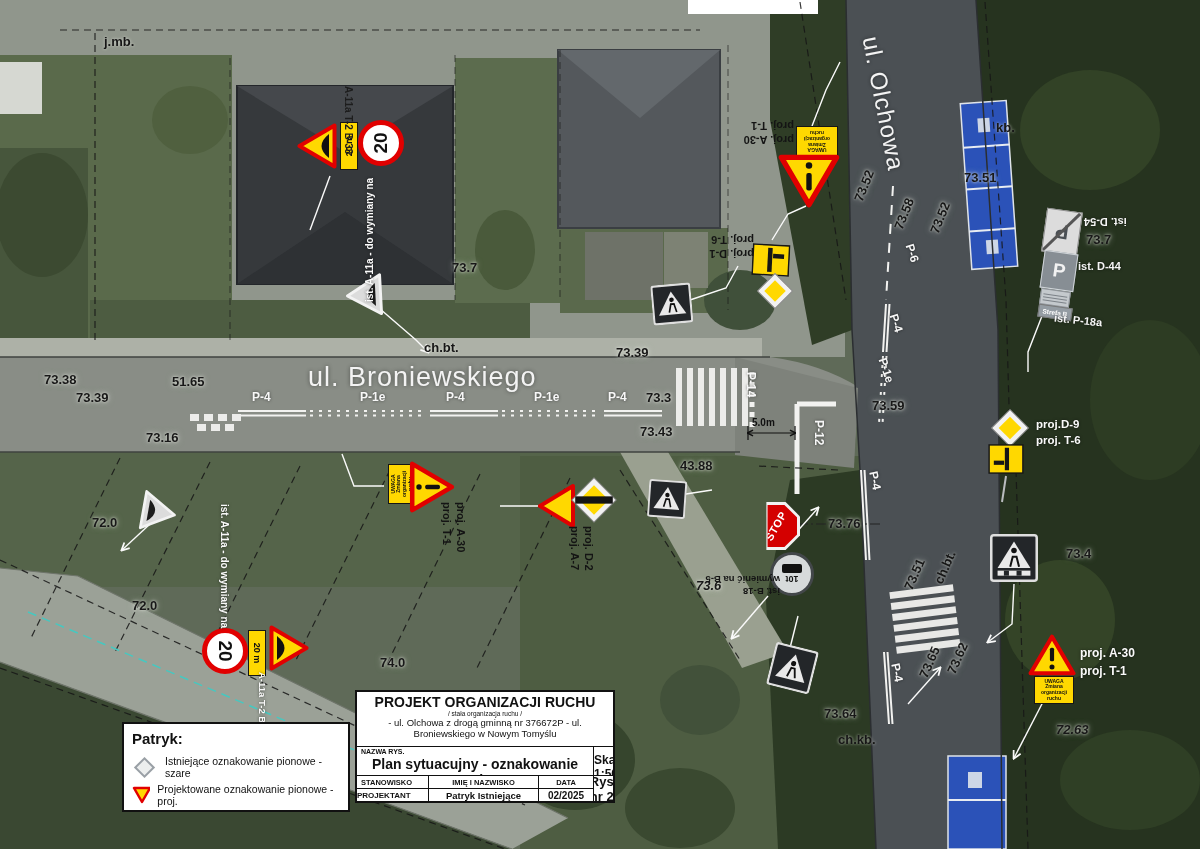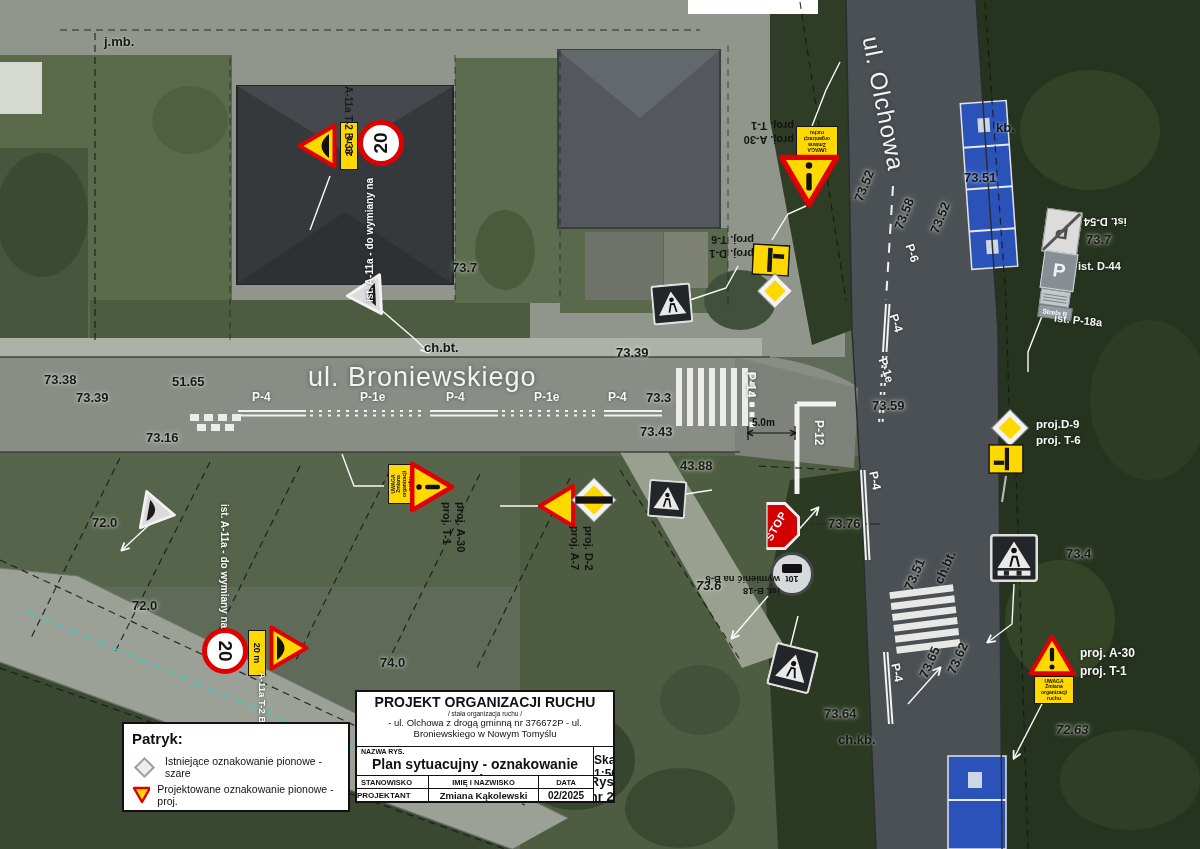--- a/index.html
+++ b/index.html
@@ -545,17 +545,17 @@
   </div>
   <div class="tb-skala">
     <div>Skala</div>
     <div>1:500</div>
   </div>
   <div class="tb-c nb-l">STANOWISKO</div>
   <div class="tb-c ctr">IMIĘ I NAZWISKO</div>
   <div class="tb-c ctr">DATA</div>
   <div class="tb-rys">Rys. nr 2</div>
   <div class="tb-r4a nb-l">PROJEKTANT</div>
-  <div class="tb-r4b">Zmiana Kąkolewski</div>
+  <div class="tb-r4b">Patryk Istniejące</div>
   <div class="tb-r4c">02/2025</div>
 </div>
 
 </div>
 
 </body></html>

